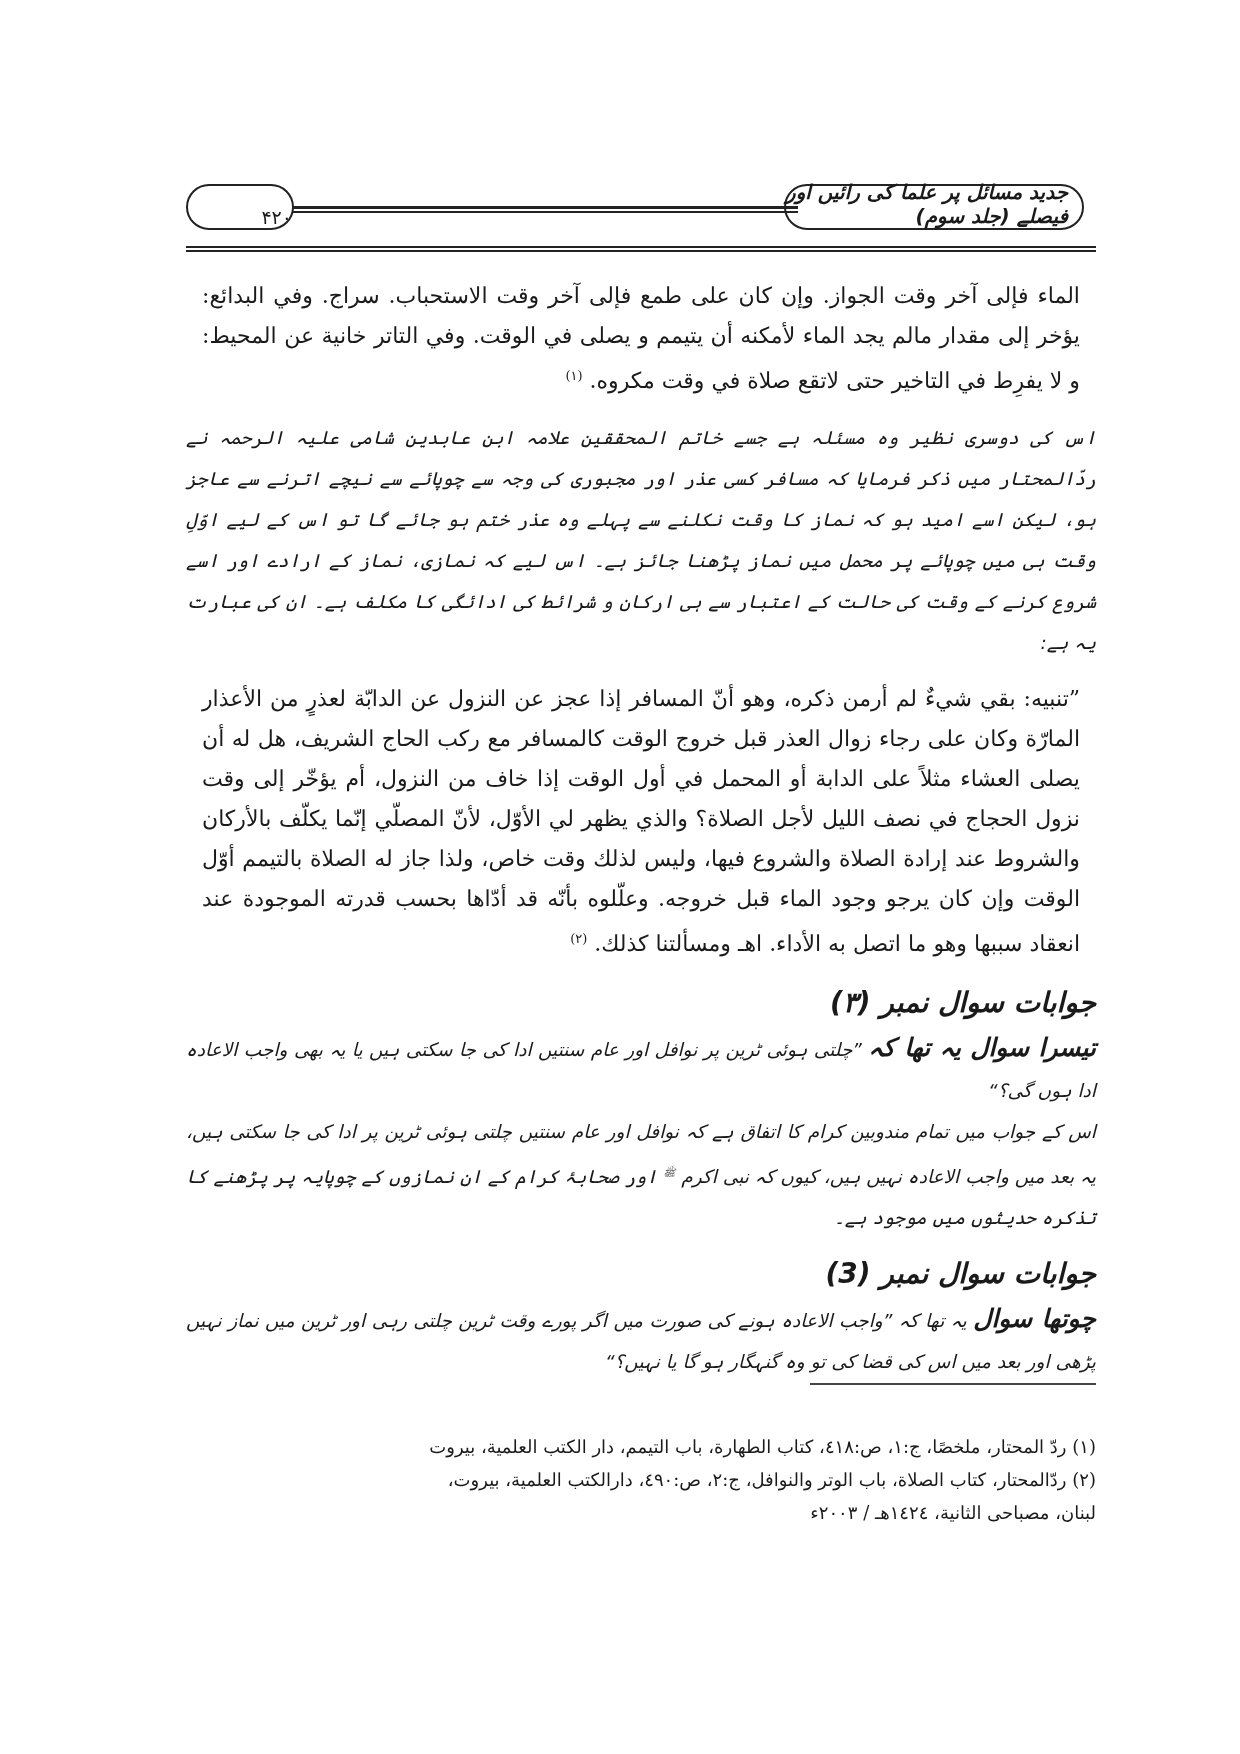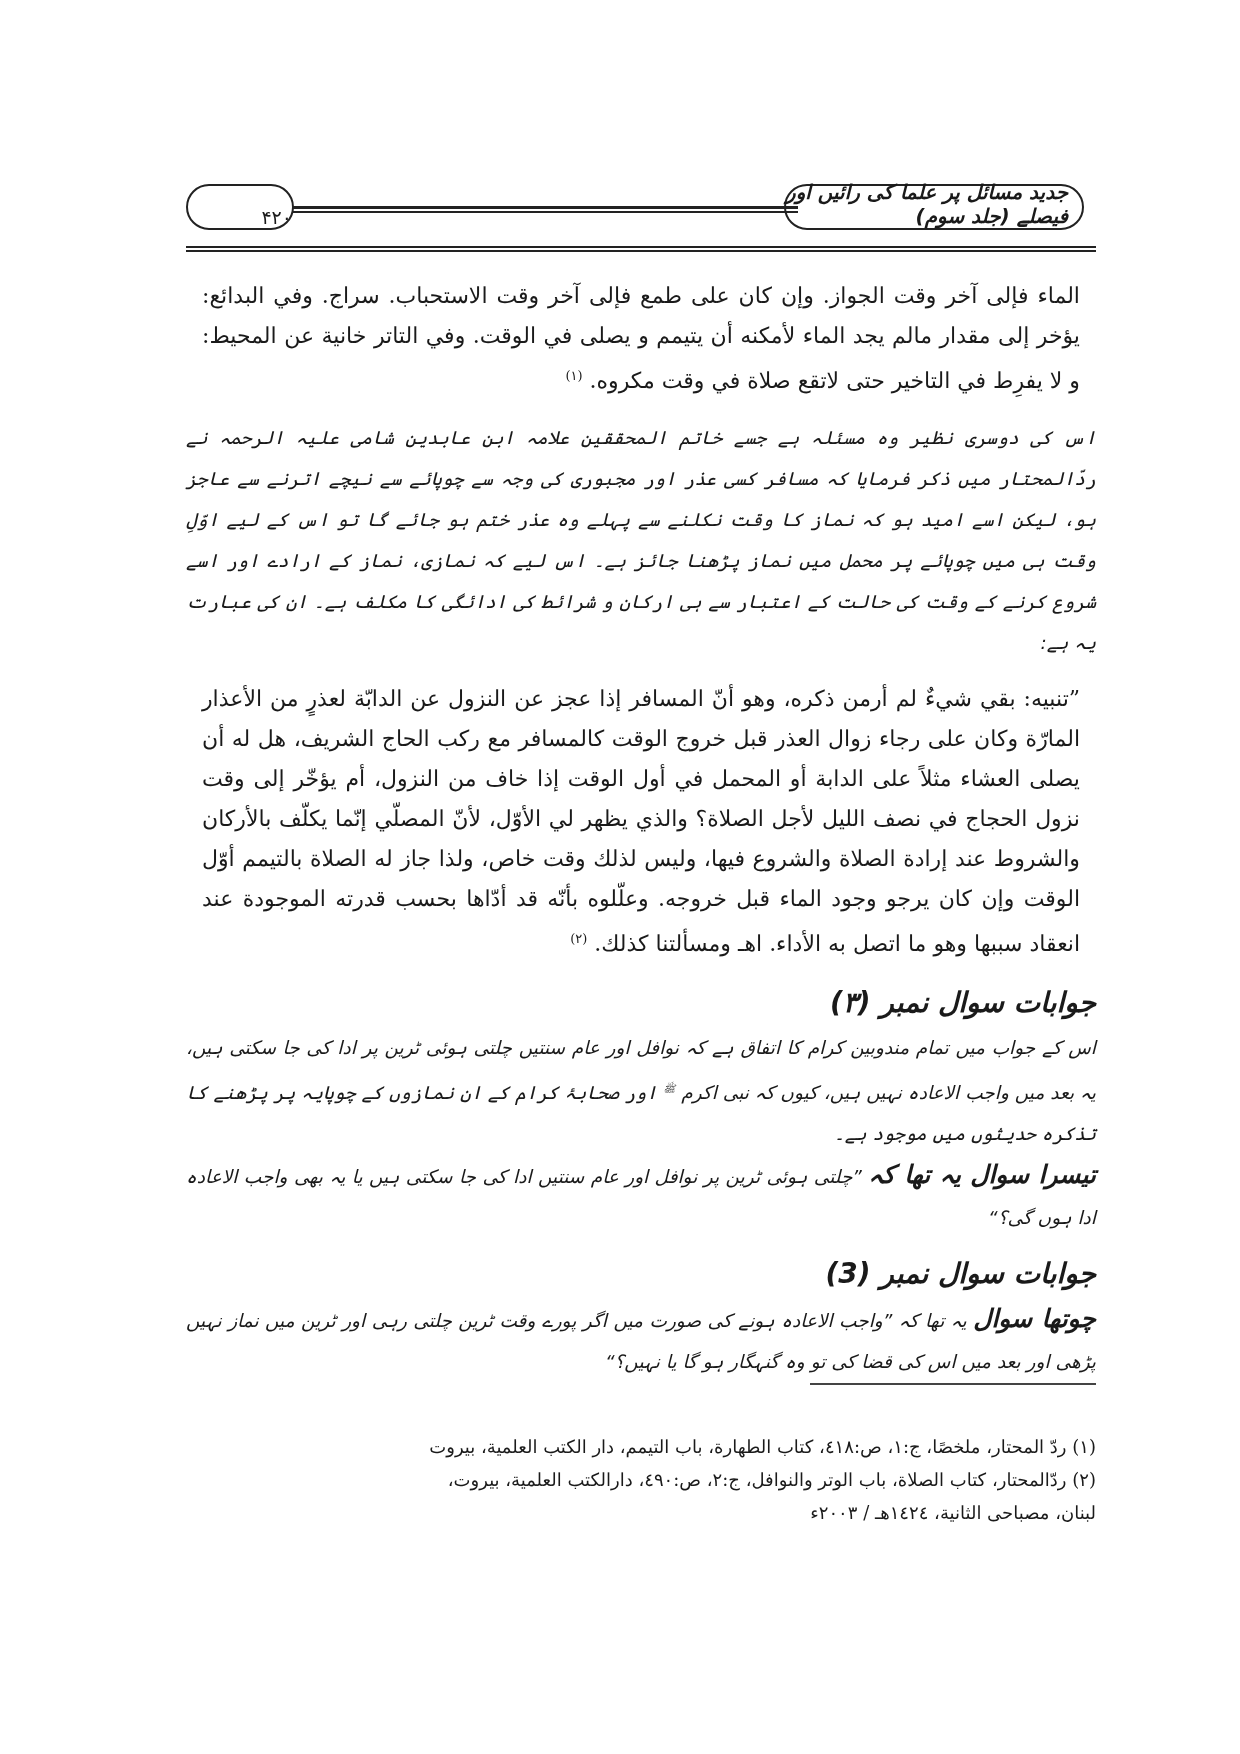--- a/index.html
+++ b/index.html
@@ -58,27 +58,27 @@
     <p class="ur">اس کی دوسری نظیر وہ مسئلہ ہے جسے خاتم المحققین علامہ ابن عابدین شامی علیہ الرحمہ نے ردّالمحتار میں ذکر فرمایا کہ مسافر کسی عذر اور مجبوری کی وجہ سے چوپائے سے نیچے اترنے سے عاجز ہو، لیکن اسے امید ہو کہ نماز کا وقت نکلنے سے پہلے وہ عذر ختم ہو جائے گا تو اس کے لیے اوّلِ وقت ہی میں چوپائے پر محمل میں نماز پڑھنا جائز ہے۔ اس لیے کہ نمازی، نماز کے ارادے اور اسے شروع کرنے کے وقت کی حالت کے اعتبار سے ہی ارکان و شرائط کی ادائگی کا مکلف ہے۔ ان کی عبارت یہ ہے:</p>
 
     <p class="ar">
       <span>”تنبيه: بقي شيءٌ لم أرمن ذكره، وهو أنّ المسافر إذا عجز عن النزول عن الدابّة لعذرٍ من الأعذار المارّة وكان على رجاء زوال العذر قبل خروج الوقت كالمسافر مع ركب الحاج الشريف، هل له أن يصلى العشاء مثلاً على الدابة أو المحمل في أول الوقت إذا خاف من النزول، أم يؤخّر إلى وقت نزول الحجاج في نصف الليل لأجل الصلاة؟ والذي يظهر لي الأوّل، لأنّ المصلّي إنّما يكلّف بالأركان والشروط عند إرادة الصلاة والشروع فيها، وليس لذلك وقت خاص، ولذا جاز له الصلاة بالتيمم أوّل الوقت وإن كان يرجو وجود الماء قبل خروجه. وعلّلوه بأنّه قد أدّاها بحسب قدرته الموجودة عند انعقاد سببها وهو ما اتصل به الأداء. اهـ ومسألتنا كذلك.</span>
       <span class="fn-ref">(۲)</span>
     </p>
 
 
     <h2 class="ur heading">جوابات سوال نمبر (۳)</h2>
     <p class="ur">
+      <span class="lead">تیسرا سوال یہ تھا کہ</span>
+      <span>”چلتی ہوئی ٹرین پر نوافل اور عام سنتیں ادا کی جا سکتی ہیں یا یہ بھی واجب الاعادہ ادا ہوں گی؟“</span>
+    </p>
+    <p class="ur">
       <span>اس کے جواب میں تمام مندوبین کرام کا اتفاق ہے کہ نوافل اور عام سنتیں چلتی ہوئی ٹرین پر ادا کی جا سکتی ہیں، یہ بعد میں واجب الاعادہ نہیں ہیں، کیوں کہ نبی اکرم</span>
       <span class="salutation">ﷺ</span>
       <span>اور صحابۂ کرام کے ان نمازوں کے چوپایہ پر پڑھنے کا تذکرہ حدیثوں میں موجود ہے۔</span>
-    </p>
-    <p class="ur">
-      <span class="lead">تیسرا سوال یہ تھا کہ</span>
-      <span>”چلتی ہوئی ٹرین پر نوافل اور عام سنتیں ادا کی جا سکتی ہیں یا یہ بھی واجب الاعادہ ادا ہوں گی؟“</span>
     </p>
 
     <h2 class="ur heading">جوابات سوال نمبر (3)</h2>
     <p class="ur">
       <span class="lead">چوتھا سوال</span>
       <span>یہ تھا کہ ”واجب الاعادہ ہونے کی صورت میں اگر پورے وقت ٹرین چلتی رہی اور ٹرین میں نماز نہیں پڑھی اور بعد میں اس کی قضا کی تو وہ گنہگار ہو گا یا نہیں؟“</span>
     </p>
   </div>
 
   <div class="fn-rule"></div>

